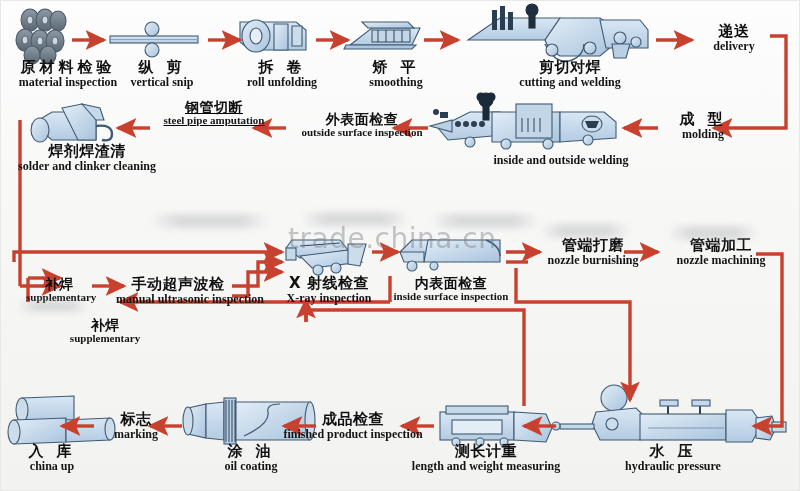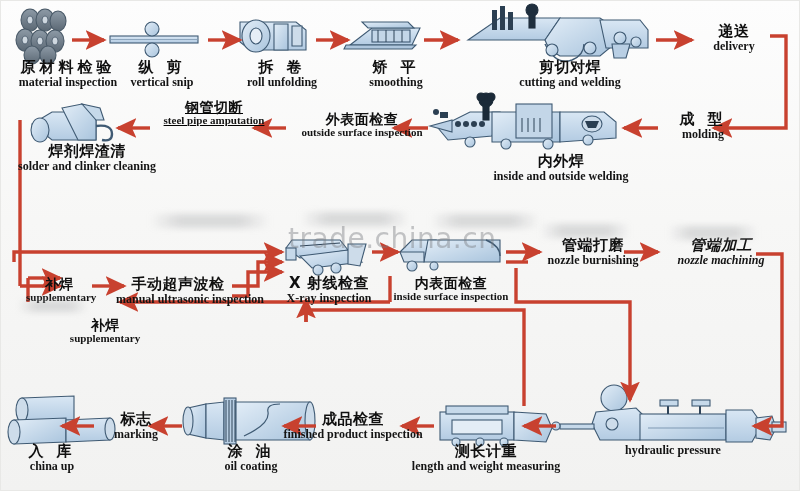--- a/index.html
+++ b/index.html
@@ -386,21 +386,20 @@
     <span class="cn">递送</span>
     <span class="en">delivery</span>
   </div>
 
   <div class="node s15 wide" style="left:662px; top:112px; width:82px;">
     <span class="cn">成 型</span>
     <span class="en">molding</span>
   </div>
 
   <div class="node s15" style="left:478px; top:154px; width:166px;">
-    <span class="cn">内外焊</span>
     <span class="en">inside and outside welding</span>
   </div>
 
   <div class="node s14" style="left:296px; top:112px; width:132px;">
     <span class="cn">外表面检查</span>
     <span class="en">outside surface inspection</span>
   </div>
 
   <div class="node s14" style="left:152px; top:100px; width:124px;text-decoration:underline;">
     <span class="cn">钢管切断</span>
@@ -435,26 +434,27 @@
   <div class="node s14" style="left:386px; top:276px; width:130px;">
     <span class="cn">内表面检查</span>
     <span class="en">inside surface inspection</span>
   </div>
 
   <div class="node s15" style="left:538px; top:238px; width:110px;">
     <span class="cn">管端打磨</span>
     <span class="en">nozzle burnishing</span>
   </div>
 
-  <div class="node s15" style="left:666px; top:238px; width:110px;font-style:italic;">
+  <div class="node s15" style="left:666px; top:238px; width:110px;">
     <span class="cn">管端加工</span>
     <span class="en">nozzle machining</span>
   </div>
 
   <div class="node s15 wide" style="left:608px; top:444px; width:130px;">
+    <span class="cn">水 压</span>
     <span class="en">hydraulic pressure</span>
   </div>
 
   <div class="node s15" style="left:408px; top:444px; width:156px;">
     <span class="cn">测长计重</span>
     <span class="en">length and weight measuring</span>
   </div>
 
   <div class="node s15" style="left:282px; top:412px; width:142px;">
     <span class="cn">成品检查</span>

